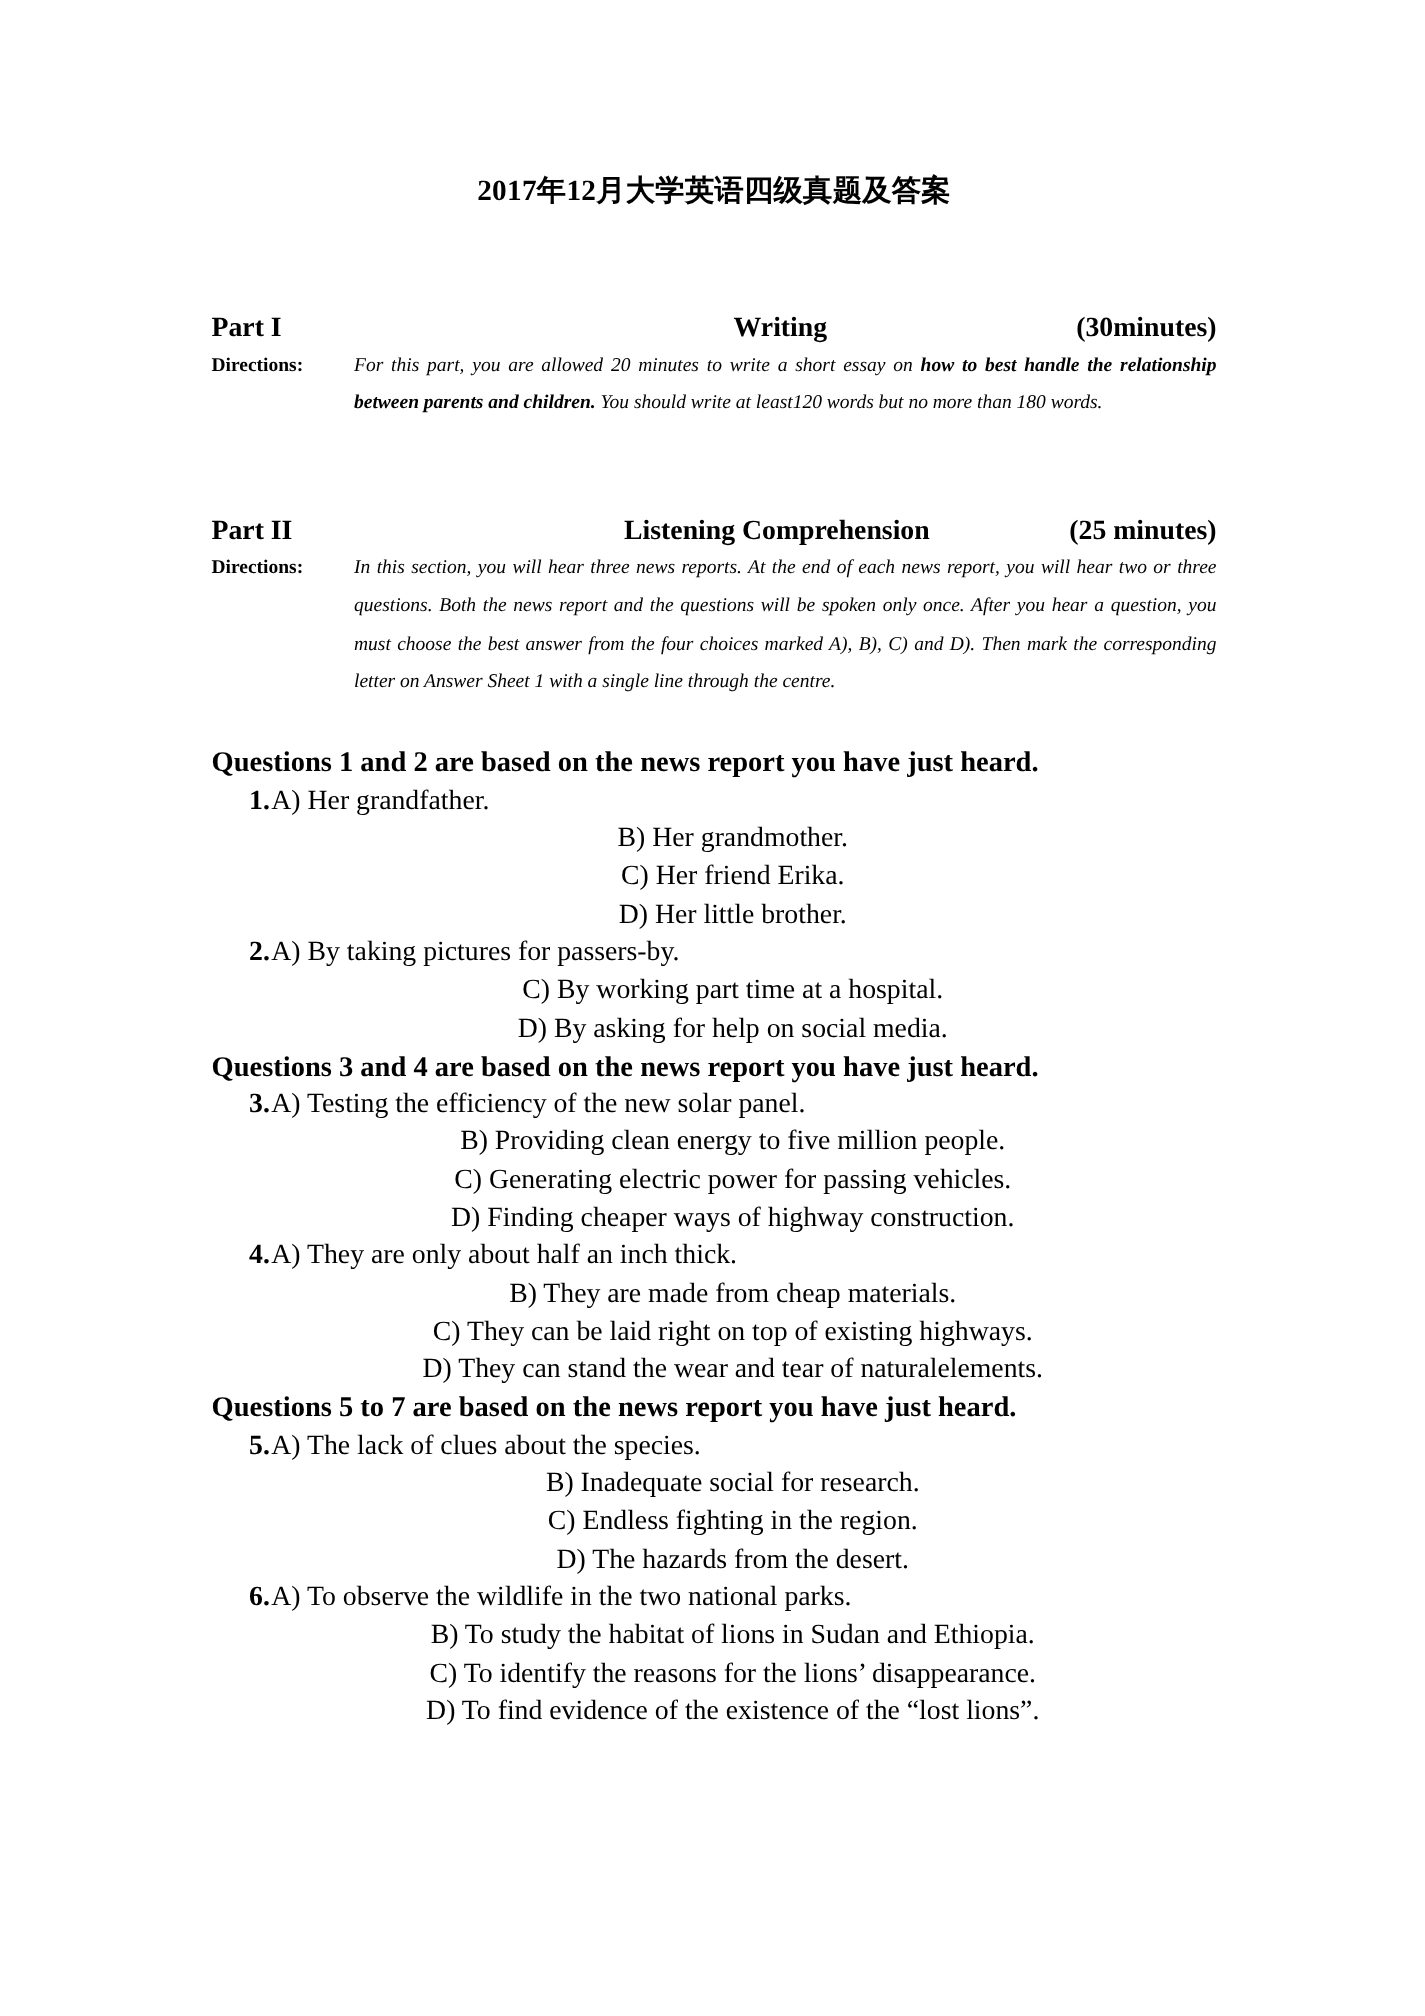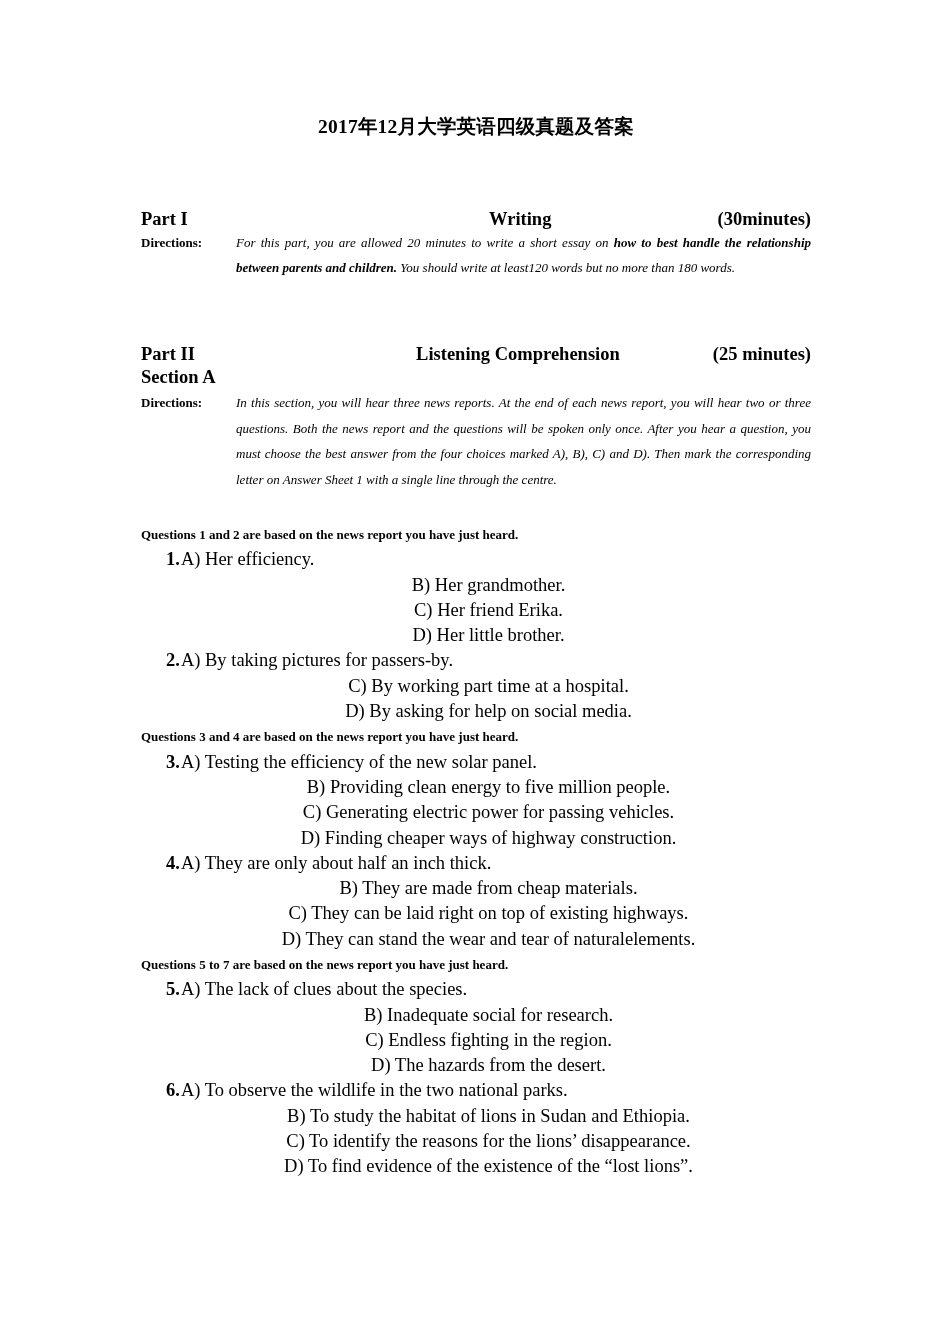--- a/index.html
+++ b/index.html
@@ -89,21 +89,21 @@
     display: block;
   }
   .directions .dir-body b {
     font-weight: bold;
     font-style: italic;
   }
 
   
   .q-heading {
     font-weight: bold;
-    font-size: 13px;
+    font-size: 19px;
     line-height: 25.3px;
   }
   .q-item {
     font-size: 18.5px;
     line-height: 25.3px;
     padding-left: 37px;
   }
   .q-item .q-num {
     font-weight: bold;
     margin-left: -12px;
@@ -142,32 +142,31 @@
     </div>
 
     <div class="sp-block"></div>
 
     <div class="part-row">
       <span class="p-left">Part II</span>
       <span class="p-mid">Listening Comprehension</span>
       <span class="p-right">(25 minutes)</span>
     </div>
 
-    <div class="section-label">Section A</div>
 
     <div class="directions">
       <span class="dir-label">Directions:</span>
       <span class="dir-body">In this section, you will hear three news reports. At the end of each news report, you will hear two or three questions. Both the news report and the questions will be spoken only once. After you hear a question, you must choose the best answer from the four choices marked A), B), C) and D). Then mark the corresponding letter on Answer Sheet 1 with a single line through the centre.</span>
     </div>
 
     <div class="sp-dir-to-q"></div>
 
     <div id="question-groups">
         <div class="q-heading">Questions 1 and 2 are based on the news report you have just heard.</div>
-        <div class="q-item"><span class="q-num">1.</span><span>A) Her efficiency.</span></div>
+        <div class="q-item"><span class="q-num">1.</span><span>A) Her grandfather.</span></div>
         <div class="opt">B) Her grandmother.</div>
         <div class="opt">C) Her friend Erika.</div>
         <div class="opt">D) Her little brother.</div>
         <div class="q-item"><span class="q-num">2.</span><span>A) By taking pictures for passers-by.</span></div>
         <div class="opt">C) By working part time at a hospital.</div>
         <div class="opt">D) By asking for help on social media.</div>
         <div class="q-heading">Questions 3 and 4 are based on the news report you have just heard.</div>
         <div class="q-item"><span class="q-num">3.</span><span>A) Testing the efficiency of the new solar panel.</span></div>
         <div class="opt">B) Providing clean energy to five million people.</div>
         <div class="opt">C) Generating electric power for passing vehicles.</div>

